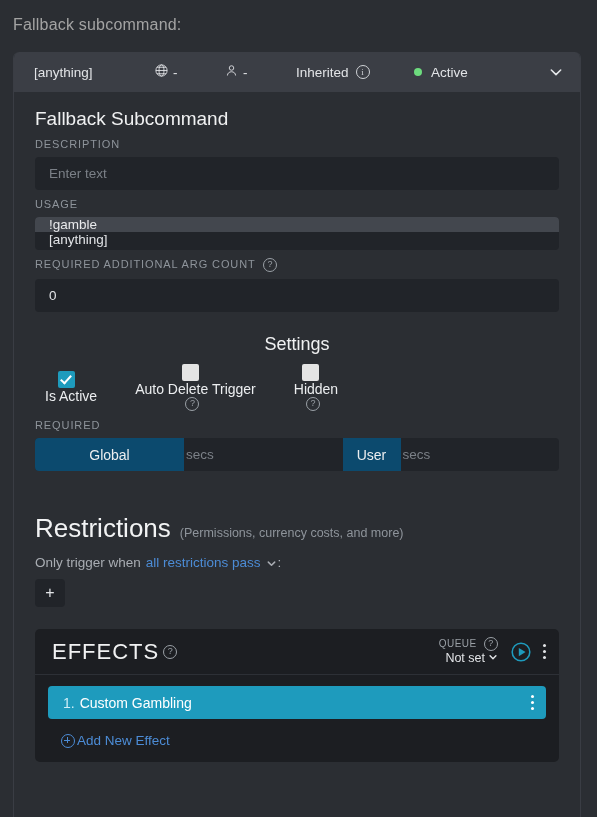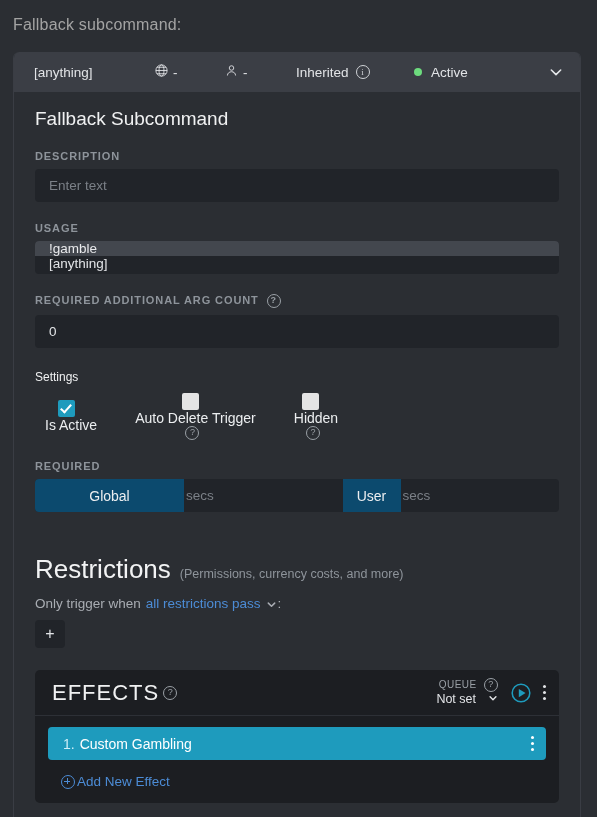--- a/index.html
+++ b/index.html
@@ -115,24 +115,24 @@
   h2.section-title {
     font-size: 19px;
     font-weight: 400;
     color: #f0f1f2;
     margin: 0;
     padding-top: 16px;
   }
 
   .field-label {
     font-size: 11px;
-    font-weight: bold;
+    font-weight: normal;
     letter-spacing: 0.9px;
     color: #8e949b;
-    margin-top: 20px;
+    margin-top: 8px;
     margin-bottom: 7px;
   }
 
   .text-input {
     height: 33px;
     background: #212429;
     border-radius: 4px;
     display: flex;
     align-items: center;
     padding: 0 14px;
@@ -160,24 +160,25 @@
   }
   .usage-value {
     display: flex; align-items: center;
     padding: 0 14px;
     font-size: 13.5px;
     color: #e2e4e7;
   }
 
   
   h3.settings-title {
-    font-size: 12px;
+    font-size: 18px;
     font-weight: 400;
     color: #f0f1f2;
     margin: 22px 0 0 0;
+    text-align: center;
   }
   .checkbox-row {
     display: flex;
     align-items: center;
     margin-top: 9px;
   }
   .cb-group { display: flex; align-items: center; flex-direction: column; }
   .cb-group + .cb-group { margin-left: 28px; }
   .cb {
     width: 17px; height: 17px;
@@ -296,21 +297,21 @@
     font-size: 10px;
     letter-spacing: 0.5px;
     color: #9aa0a6;
   }
   .queue-val {
     font-size: 12.5px;
     color: #e2e4e7;
     display: flex;
     align-items: center;
     justify-content: flex-end;
-    gap: 12px;
+    gap: 3px;
   }
   .play-btn {
     margin-left: 12px;
     width: 22px; height: 22px;
     flex: 0 0 auto;
   }
   .kebab {
     margin-left: 10px;
     width: 4px;
     display: flex;

